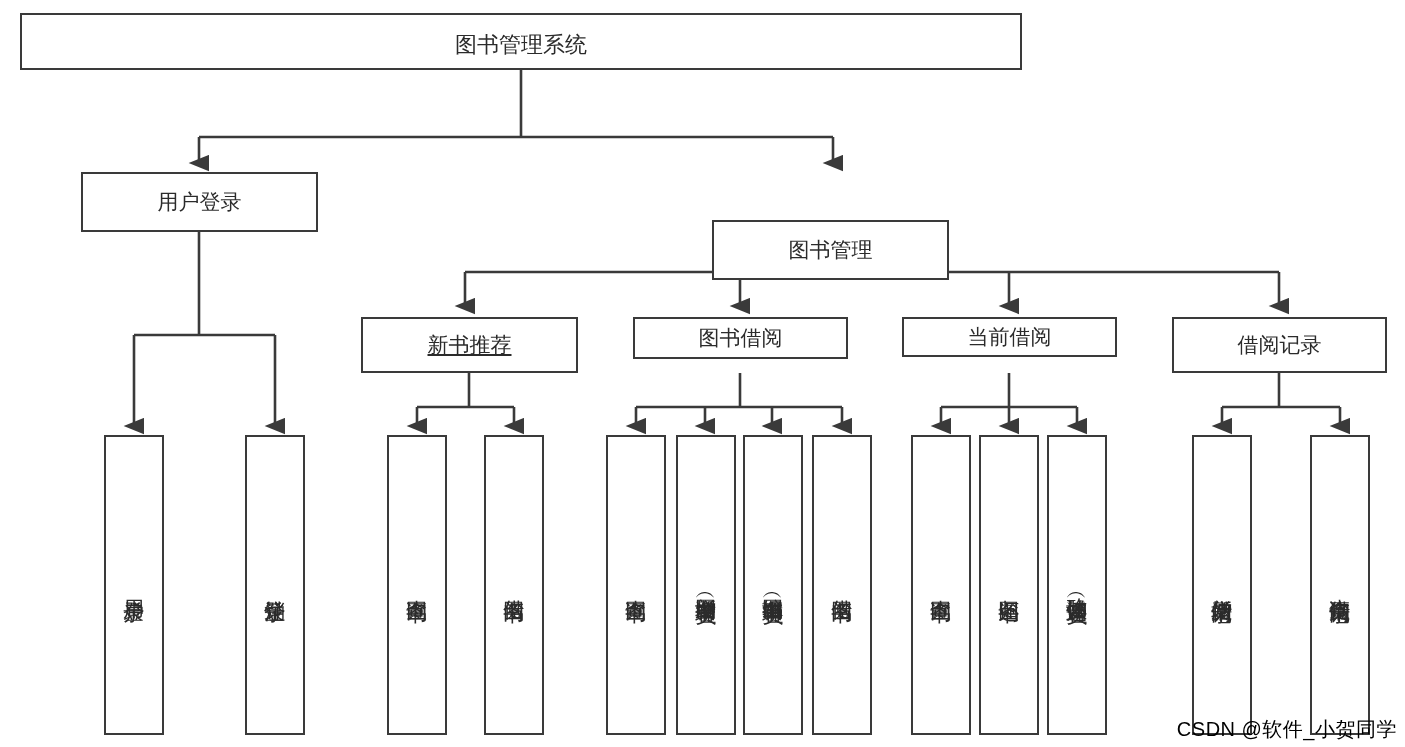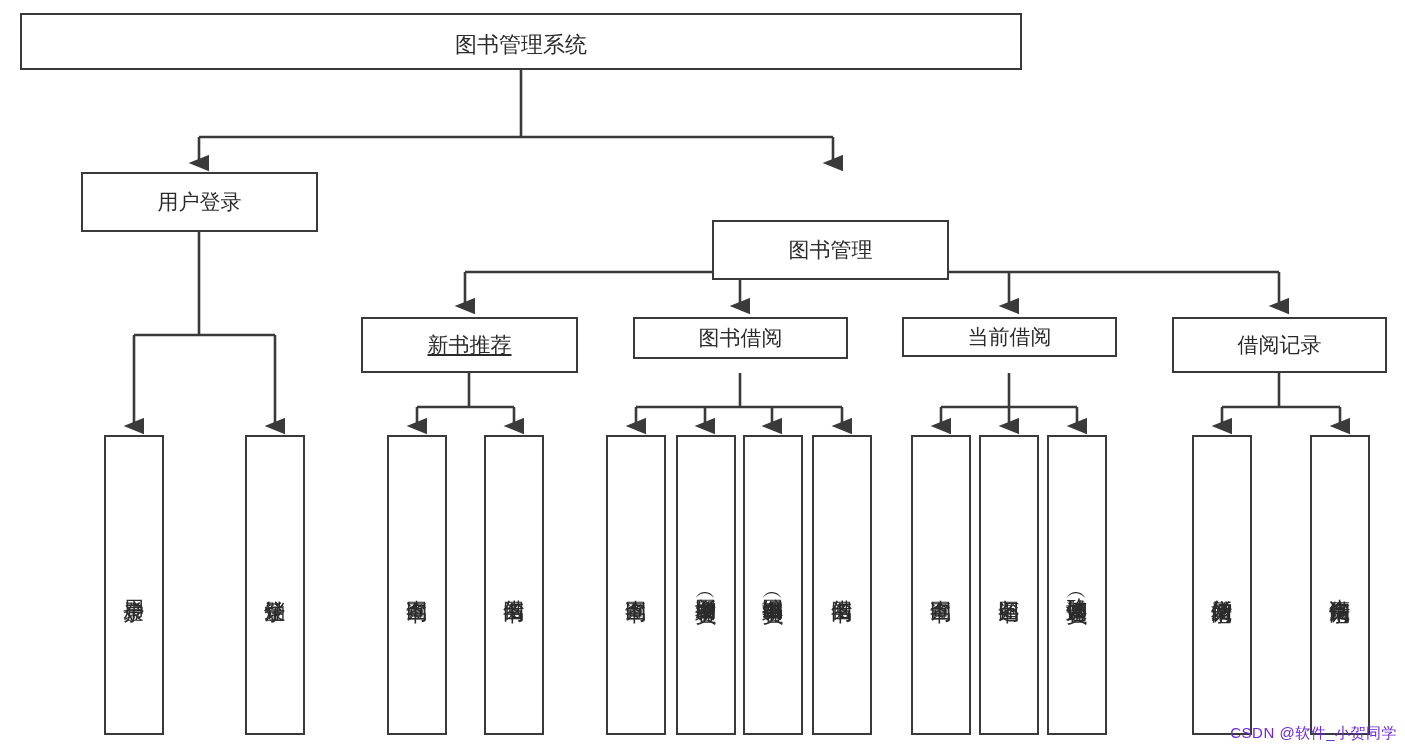--- a/index.html
+++ b/index.html
@@ -46,22 +46,22 @@
     letter-spacing:1px;
     white-space:nowrap;
     max-height:292px;
   }
   .node.v.tall .lbl{max-height:296px;}
 
   #watermark{
     position:absolute;
     right:8px;
     bottom:4px;
-    font-size:15px;
-    color:#6d28d9;
+    font-size:20px;
+    color:#000000;
     white-space:nowrap;
     letter-spacing:0.5px;
   }
 </style>
 </head>
 <body>
 
 <div id="diagram">
 
   <svg id="wires" viewBox="0 0 1405 747" width="1405" height="747" aria-hidden="true">

